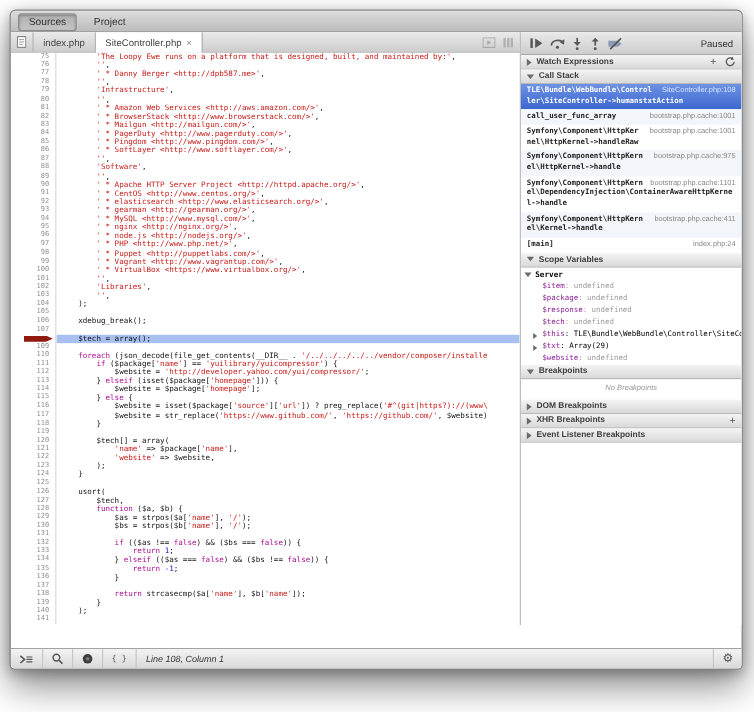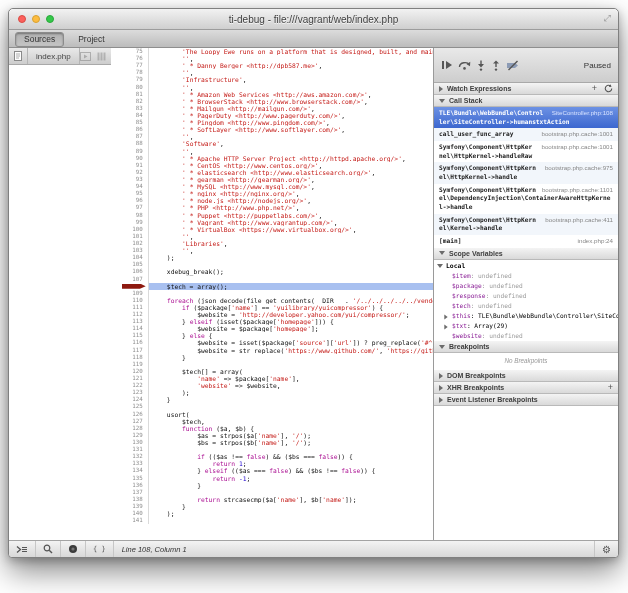--- a/index.html
+++ b/index.html
@@ -19,42 +19,42 @@
   .title{line-height:21px;font-size:10px;color:#3f3f3f;text-align:center;text-shadow:0 1px 0 #f7f7f7;}
   .fullscreen{position:absolute;right:7px;top:4px;font-size:9px;color:#8a8a8a;}
   
   .main-toolbar{height:18px;background:linear-gradient(#dcdcdc,#bcbcbc);border-bottom:1px solid #8e8e8e;
     display:flex;align-items:flex-end;padding-left:6px;gap:5px;}
   .toolbar-tab{font-size:8.5px;color:#333;padding:1px 8px 2px;border-radius:3px;border:1px solid transparent;}
   .toolbar-tab.active{background:linear-gradient(#b0b0b0,#c4c4c4);border:1px solid #8b8b8b;
     box-shadow:inset 0 1px 2px rgba(0,0,0,.35);}
   
   .content{display:flex;height:494px;}
-  .editor{width:425px;flex:none;display:flex;flex-direction:row;border-right:1px solid #9a9a9a;background:#fff;}
+  .editor{width:425px;flex:none;display:flex;flex-direction:column;border-right:1px solid #9a9a9a;background:#fff;}
   .tabbar{height:17px;flex:none;background:linear-gradient(#e9e9e9,#cdcdcd);border-bottom:1px solid #a9a9a9;
     display:flex;align-items:stretch;}
   .nav-btn{display:flex;align-items:center;padding:0 5px;border-right:1px solid #b5b5b5;}
   .file-tab{font-size:8px;color:#444;padding:0 8px;display:flex;align-items:center;gap:4px;border-right:1px solid #b5b5b5;}
   .file-tab.active{background:#fff;margin-bottom:-1px;border-right:1px solid #a9a9a9;}
   .tab-close{font-size:8px;color:#8a8a8a;line-height:1;}
   .tabbar-right{margin-left:auto;display:flex;align-items:center;gap:6px;padding-right:5px;opacity:.5;}
   
   .code-wrap{flex:1;overflow:hidden;background:#fff;}
   .code-row{display:flex;height:7.12px;line-height:7.12px;font-family:"DejaVu Sans Mono",monospace;
     font-size:6.3px;white-space:pre;}
   .gutter-cell{width:38px;flex:none;text-align:right;padding-right:5px;color:#8f8f8f;font-size:5.8px;
     border-right:1px solid #dadada;position:relative;background:#fff;}
   .code-cell{flex:1;padding-left:3px;overflow:hidden;}
   .code-row.current .code-cell{background:#a8c0f0;}
   .pc-marker{position:absolute;right:2px;top:1px;width:24px;height:5.2px;background:#8e1a10;
     clip-path:polygon(0 0,76% 0,100% 50%,76% 100%,0 100%);}
   .t-p{color:#111;} .t-s{color:#c41a16;} .t-k{color:#aa0d91;} .t-n{color:#1c00cf;}
   
   .sidebar{flex:1;display:flex;flex-direction:column;background:#fff;overflow:hidden;}
-  .debugbar{height:35px;flex:none;background:linear-gradient(#e9e9e9,#cdcdcd);border-bottom:1px solid #a9a9a9;
+  .debugbar{height:19px;flex:none;background:linear-gradient(#e9e9e9,#cdcdcd);border-bottom:1px solid #a9a9a9;
     display:flex;align-items:center;padding:0 7px;gap:5px;}
   .debugbar .status{margin-left:auto;font-size:8px;color:#333;}
   .dbg-icon{display:flex;align-items:center;}
   .section-header{height:12px;flex:none;background:linear-gradient(#f4f4f4,#d9d9d9);border-bottom:1px solid #b9b9b9;
     display:flex;align-items:center;padding:0 5px;font-size:7px;font-weight:bold;color:#3e3e3e;gap:4px;}
   .section-header + .section-header{border-top:0;}
   .hdr-btns{margin-left:auto;display:flex;align-items:center;gap:7px;color:#555;font-weight:normal;}
   .plus-btn{font-size:9px;line-height:1;color:#555;}
   .tri-r{width:0;height:0;border-left:4px solid #6b6b6b;border-top:3px solid transparent;border-bottom:3px solid transparent;display:inline-block;}
   .tri-d{width:0;height:0;border-top:4px solid #6b6b6b;border-left:3px solid transparent;border-right:3px solid transparent;display:inline-block;}
@@ -84,49 +84,44 @@
   .sb-text{font-size:7.5px;color:#333;padding-left:8px;border-right:0;font-style:italic;}
   .sb-gear{margin-left:auto;border-right:0;border-left:1px solid #c6c6c6;font-size:10px;color:#555;}
   .braces{font-family:"DejaVu Sans Mono",monospace;font-size:7px;color:#555;}
   svg{display:block;}
 </style>
 </head>
 <body>
 
 <div class="window">
 
-  <div class="titlebar">
-    <div class="traffic">
-      <span class="light red"></span>
-      <span class="light yellow"></span>
-      <span class="light green"></span>
-    </div>
-    <div class="title">ti-debug - file:///vagrant/web/index.php</div>
-    <div class="fullscreen">⤢</div>
-  </div>
 
   <div class="main-toolbar">
     <span class="toolbar-tab active">Sources</span>
     <span class="toolbar-tab">Project</span>
   </div>
 
   <div class="content">
 
     <div class="editor">
       <div class="tabbar">
         <span class="nav-btn">
           <span>
             <svg width="8" height="10" viewBox="0 0 8 10">
                 <rect x="0.5" y="0.5" width="7" height="9" fill="#fdfdfd" stroke="#8a8a8a"></rect>
                 <path d="M2 3h4M2 5h4M2 7h3" stroke="#9a9a9a" stroke-width="0.8"></path>
               </svg>
           </span>
         </span>
         <span class="file-tab">
           <span>index.php</span>
+        </span>
+        <span class="file-tab active">
+          <span>SiteController.php</span>
+          <span class="tab-close">×</span>
         </span>
         <span class="tabbar-right">
           <span>
             <svg width="11" height="9" viewBox="0 0 11 9">
                 <rect x="0.5" y="0.5" width="10" height="8" fill="none" stroke="#7e7e7e"></rect>
                 <path d="M4 2.5 L7.5 4.5 L4 6.5 Z" fill="#7e7e7e"></path>
               </svg>
           </span>
           <span>
             <svg width="9" height="9" viewBox="0 0 9 9">
@@ -274,21 +269,21 @@
           <div class="frame alt"><span class="loc">bootstrap.php.cache:411</span><span class="fn">Symfony\Component\HttpKernel\Kernel-&gt;handle</span></div>
           <div class="frame"><span class="loc">index.php:24</span><span class="fn">[main]</span></div>
         </div>
 
       <div class="section-header">
         <span class="tri-d"></span>
         <span>Scope Variables</span>
       </div>
       <div class="scope-cat">
         <span class="tri-d"></span>
-        <span>Local</span>
+        <span>Server</span>
       </div>
       <div>
           <div class="scope-row"><span class="var-name">$item</span><span class="undef">: </span><span class="undef">undefined</span></div>
           <div class="scope-row"><span class="var-name">$package</span><span class="undef">: </span><span class="undef">undefined</span></div>
           <div class="scope-row"><span class="var-name">$response</span><span class="undef">: </span><span class="undef">undefined</span></div>
           <div class="scope-row"><span class="var-name">$tech</span><span class="undef">: </span><span class="undef">undefined</span></div>
           <div class="scope-row"><span class="tri-r"></span><span class="var-name">$this</span><span class="">: </span><span class="">TLE\Bundle\WebBundle\Controller\SiteController</span></div>
           <div class="scope-row"><span class="tri-r"></span><span class="var-name">$txt</span><span class="">: </span><span class="">Array(29)</span></div>
           <div class="scope-row"><span class="var-name">$website</span><span class="undef">: </span><span class="undef">undefined</span></div>
         </div>

